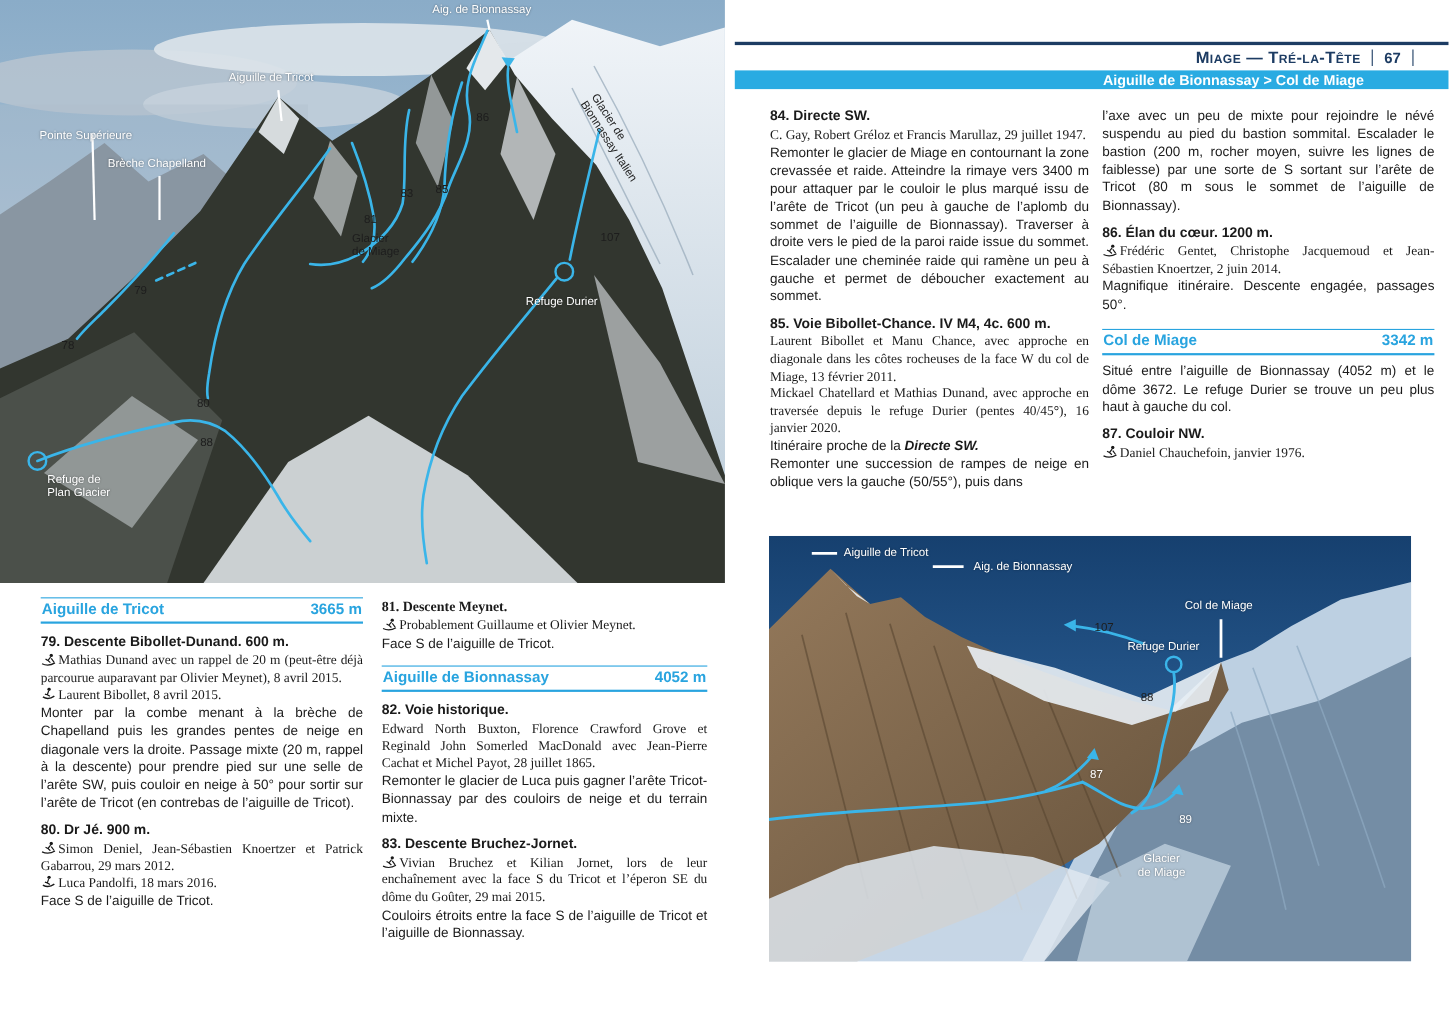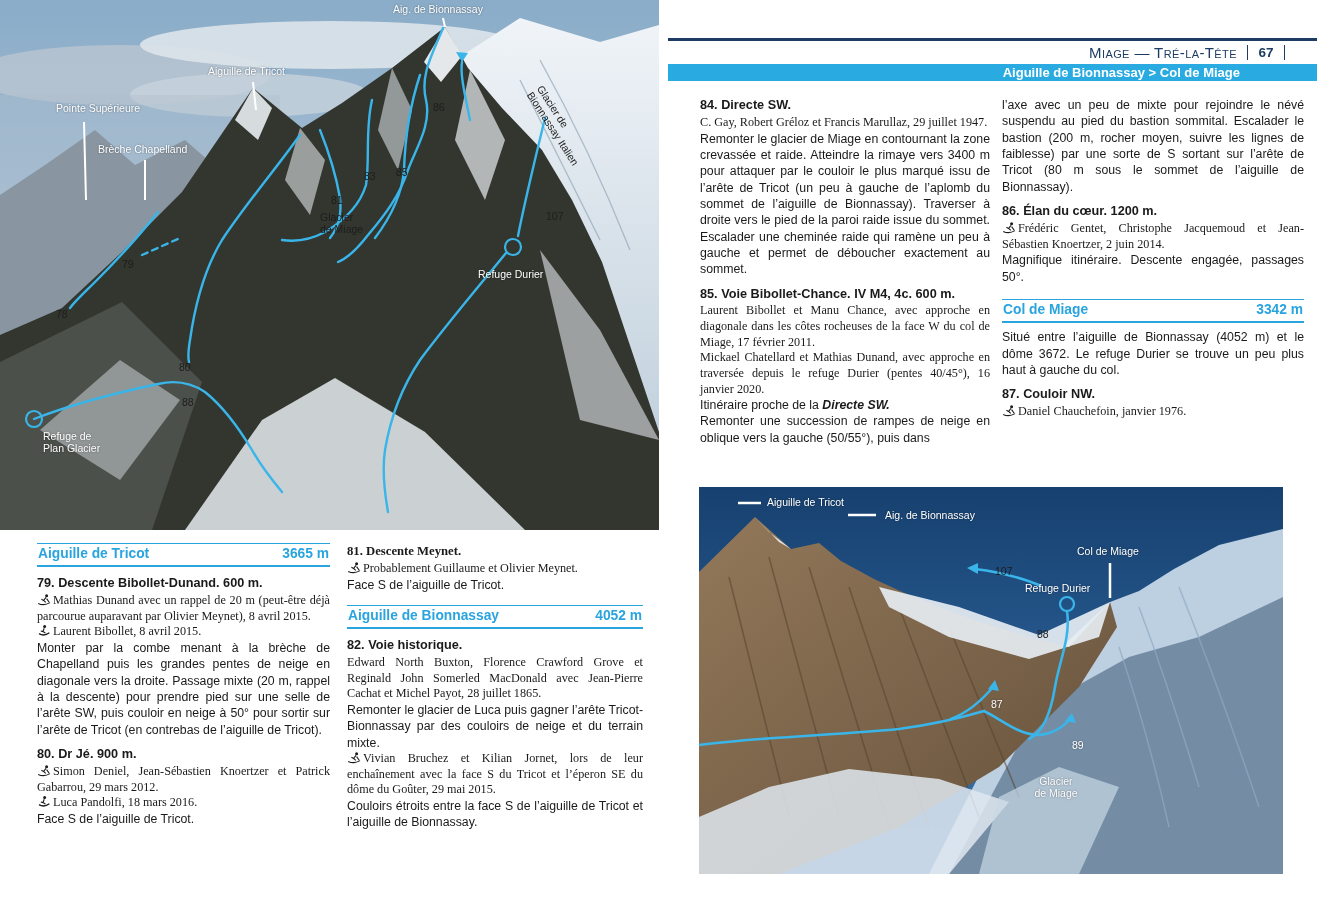--- a/index.html
+++ b/index.html
@@ -12,21 +12,21 @@
   .photo svg{position:absolute;left:0;top:0;}
   .photo-label{position:absolute;font-size:10.5px;line-height:1.18;color:#fff;
                white-space:pre-line;text-shadow:0 0 2px rgba(0,0,0,.45);}
   .photo-label.dark{color:#1d1d1d;text-shadow:none;}
   .photo-label.rot{transform:rotate(57deg);transform-origin:left top;}
   .photo-label.ctr{text-align:center;}
   
   .hdr-line{position:absolute;left:668px;top:38px;width:649px;height:2.5px;background:#1d3c63;}
   .hdr-row{position:absolute;left:668px;top:42px;width:649px;height:21px;display:flex;
            justify-content:flex-end;align-items:center;color:#1d3c63;padding-right:22px;box-sizing:border-box;}
-  .hdr-title{font-weight:normal;font-size:15px;font-variant:small-caps;letter-spacing:.4px;}
+  .hdr-title{font-weight:bold;font-size:15px;font-variant:small-caps;letter-spacing:.4px;}
   .hdr-div{width:1.5px;height:15px;background:#1d3c63;margin:0 10px;}
   .hdr-num{font-weight:bold;font-size:13.5px;}
   .hdr-band{position:absolute;left:668px;top:64px;width:649px;height:17px;background:#29abe2;
             color:#fff;font-weight:bold;font-size:13px;display:flex;align-items:center;
             justify-content:flex-end;padding-right:77px;box-sizing:border-box;}
   
   .col{position:absolute;width:293px;font-size:12.3px;line-height:1.33;text-align:justify;}
   #lcol1{left:37px;top:543px;}
   #lcol2{left:347px;top:541px;width:296px;}
   #rcol1{left:700px;top:95px;width:290px;}
@@ -100,21 +100,21 @@
 
     <g stroke="#ffffff" stroke-width="2">
       <line x1="443" y1="18" x2="445" y2="27"></line>
       <line x1="253" y1="82" x2="256" y2="110"></line>
       <line x1="84" y1="122" x2="86" y2="200"></line>
       <line x1="145" y1="160" x2="145" y2="200"></line>
     </g>
   </svg>
   <span class="photo-label" style="left:393px;top:3px;">Aig. de Bionnassay</span>
   <span class="photo-label" style="left:208px;top:65px;">Aiguille de Tricot</span>
-  <span class="photo-label" style="left:36px;top:102px;margin-left:20px;">Pointe Supérieure</span>
+  <span class="photo-label" style="left:36px;top:117px;">Pointe Supérieure</span>
   <span class="photo-label" style="left:98px;top:143px;">Brèche Chapelland</span>
   <span class="photo-label dark" style="left:56px;top:308px;">78</span>
   <span class="photo-label dark" style="left:122px;top:258px;">79</span>
   <span class="photo-label dark" style="left:179px;top:361px;">80</span>
   <span class="photo-label dark" style="left:182px;top:396px;">88</span>
   <span class="photo-label dark" style="left:331px;top:194px;">81</span>
   <span class="photo-label dark" style="left:364px;top:170px;">83</span>
   <span class="photo-label dark" style="left:396px;top:166px;">85</span>
   <span class="photo-label dark" style="left:433px;top:101px;">86</span>
   <span class="photo-label dark" style="left:546px;top:210px;">107</span>
@@ -178,34 +178,35 @@
         </svg></span><span>Probablement Guillaume et Olivier Meynet.</span></p>
   <p class="desc">Face S de l’aiguille de Tricot.</p>
   <div class="sp"></div>
   <div class="sec-head">
     <span>Aiguille de Bionnassay</span>
     <span>4052 m</span>
   </div>
   <p class="route-title">82. Voie historique.</p>
   <p class="fa"><span>Edward North Buxton, Florence Crawford Grove et Reginald John Somerled MacDonald avec Jean-Pierre Cachat et Michel Payot, 28 juillet 1865.</span></p>
   <p class="desc">Remonter le glacier de Luca puis gagner l’arête Tricot-Bionnassay par des couloirs de neige et du terrain mixte.</p>
+  <p class="route-title">83. Descente Bruchez-Jornet.</p>
   <p class="fa"><span class="fa-icon"><svg viewBox="0 0 14 12" width="14" height="12">
           <circle cx="9.6" cy="1.8" r="1.5" fill="#1a1a1a"></circle>
           <path d="M9 3.4 L6.6 6.4 L8.8 8.4 M6.6 6.4 L4.4 5.2 M9.6 4.6 L12.2 8.2" stroke="#1a1a1a" stroke-width="1.1" fill="none"></path>
           <path d="M1.2 9.4 Q7 12.2 13 8.6" stroke="#1a1a1a" stroke-width="1.1" fill="none"></path>
         </svg></span><span>Vivian Bruchez et Kilian Jornet, lors de leur enchaînement avec la face S du Tricot et l’éperon SE du dôme du Goûter, 29 mai 2015.</span></p>
   <p class="desc">Couloirs étroits entre la face S de l’aiguille de Tricot et l’aiguille de Bionnassay.</p>
 </div>
 
 <div class="col" id="rcol1">
   <p class="route-title" style="margin-top:2px;">84. Directe SW.</p>
   <p class="fa"><span>C. Gay, Robert Gréloz et Francis Marullaz, 29 juillet 1947.</span></p>
   <p class="desc">Remonter le glacier de Miage en contournant la zone crevassée et raide. Atteindre la rimaye vers 3400 m pour attaquer par le couloir le plus marqué issu de l’arête de Tricot (un peu à gauche de l’aplomb du sommet de l’aiguille de Bionnassay). Traverser à droite vers le pied de la paroi raide issue du sommet. Escalader une cheminée raide qui ramène un peu à gauche et permet de déboucher exactement au sommet.</p>
   <p class="route-title">85. Voie Bibollet-Chance. IV M4, 4c. 600 m.</p>
-  <p class="fa"><span>Laurent Bibollet et Manu Chance, avec approche en diagonale dans les côtes rocheuses de la face W du col de Miage, 17 février 2011.</span></p>
+  <p class="fa"><span>Laurent Bibollet et Manu Chance, avec approche en diagonale dans les côtes rocheuses de la face W du col de Miage, 13 février 2011.</span></p>
   <p class="fa"><span>Mickael Chatellard et Mathias Dunand, avec approche en traversée depuis le refuge Durier (pentes 40/45°), 16 janvier 2020.</span></p>
   <p class="desc" style="text-align:left;"><span>Itinéraire proche de la </span><i style="font-weight:bold;font-style:italic;">Directe SW.</i></p>
   <p class="desc">Remonter une succession de rampes de neige en oblique vers la gauche (50/55°), puis dans</p>
 </div>
 
 <div class="col" id="rcol2">
   <p class="desc" style="margin-top:2px;">l’axe avec un peu de mixte pour rejoindre le névé suspendu au pied du bastion sommital. Escalader le bastion (200 m, rocher moyen, suivre les lignes de faiblesse) par une sorte de S sortant sur l’arête de Tricot (80 m sous le sommet de l’aiguille de Bionnassay).</p>
   <p class="route-title">86. Élan du cœur. 1200 m.</p>
   <p class="fa"><span class="fa-icon"><svg viewBox="0 0 14 12" width="14" height="12">
           <circle cx="9.6" cy="1.8" r="1.5" fill="#1a1a1a"></circle>

